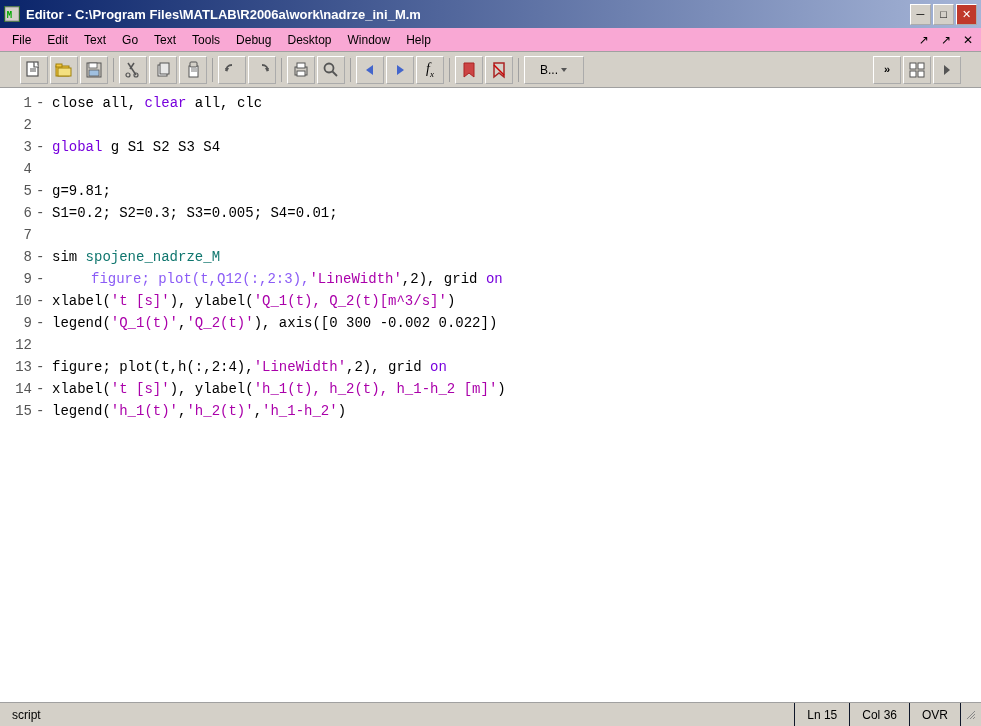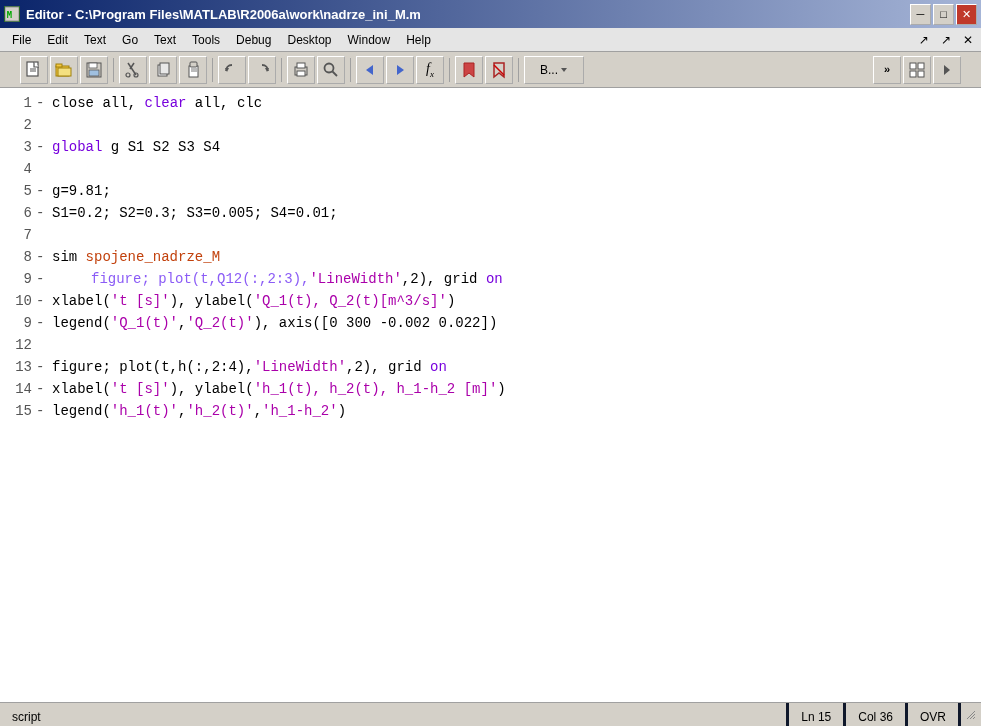--- a/index.html
+++ b/index.html
@@ -59,21 +59,21 @@
       color: black;
       font-family: Tahoma, sans-serif;
     }
     .title-btn.close-btn {
       background: #c0392b;
       color: white;
     }
 
     
     #menu-bar {
-      background: #e5e5e5;
+      background: #f9a8d4;
       height: 24px;
       display: flex;
       align-items: center;
       padding: 0 4px;
       gap: 0;
       border-bottom: 1px solid #a0a0a0;
       font-family: Tahoma, Arial, sans-serif;
       font-size: 12px;
     }
     .menu-item {
@@ -190,24 +190,24 @@
       background: #d4d0c8;
       height: 24px;
       display: flex;
       align-items: center;
       border-top: 1px solid #a0a0a0;
       font-family: Tahoma, Arial, sans-serif;
       font-size: 12px;
     }
     .status-section {
       padding: 2px 12px;
-      border-right: 3px solid #0f172a;
+      border-right: 1px solid #0f172a;
       height: 100%;
       display: flex;
-      align-items: flex-end;
+      align-items: center;
     }
     .status-section:first-child {
       flex: 1;
     }
   </style>
 </head>
 <body>
 
 <div id="title-bar">
   <div id="title-bar-left">
@@ -389,21 +389,21 @@
 <div id="code-container">
   <div id="code-area">
 
   <div class="code-line"><span class="line-num">1</span><span class="line-dash">-</span><span class="line-code"><span style="color: black;">close </span><span style="color: black;">all</span><span style="color: black;">, </span><span style="color: rgb(119, 0, 221);">clear</span><span style="color: black;"> all, clc</span></span></div>
       <div class="code-line"><span class="line-num">2</span><span class="line-dash"> </span><span class="line-code"></span></div>
       <div class="code-line"><span class="line-num">3</span><span class="line-dash">-</span><span class="line-code"><span style="color: rgb(119, 0, 221);">global</span><span style="color: black;"> g S1 S2 S3 S4</span></span></div>
       <div class="code-line"><span class="line-num">4</span><span class="line-dash"> </span><span class="line-code"></span></div>
       <div class="code-line"><span class="line-num">5</span><span class="line-dash">-</span><span class="line-code"><span style="color: black;">g=9.81;</span></span></div>
       <div class="code-line"><span class="line-num">6</span><span class="line-dash">-</span><span class="line-code"><span style="color: black;">S1=0.2; S2=0.3; S3=0.005; S4=0.01;</span></span></div>
       <div class="code-line"><span class="line-num">7</span><span class="line-dash"> </span><span class="line-code"></span></div>
-      <div class="code-line"><span class="line-num">8</span><span class="line-dash">-</span><span class="line-code"><span style="color: black;">sim </span><span style="color: #c2410c;">spojene_nadrze_M</span></span></div>
+      <div class="code-line"><span class="line-num">8</span><span class="line-dash">-</span><span class="line-code"><span style="color: black;">sim </span><span style="color: #0f766e;">spojene_nadrze_M</span></span></div>
       <div class="code-line"><span class="line-num">9</span><span class="line-dash">-</span><span class="line-code"><span style="color: #8b5cf6; margin-left: 39px;">figure; plot(t,Q12(:,2:3),</span><span style="color: rgb(170, 0, 170);">'LineWidth'</span><span style="color: black;">,2), grid </span><span style="color: rgb(119, 0, 221);">on</span></span></div>
       <div class="code-line"><span class="line-num">10</span><span class="line-dash">-</span><span class="line-code"><span style="color: black;">xlabel(</span><span style="color: rgb(170, 0, 170);">'t [s]'</span><span style="color: black;">), ylabel(</span><span style="color: rgb(170, 0, 170);">'Q_1(t), Q_2(t)[m^3/s]'</span><span style="color: black;">)</span></span></div>
       <div class="code-line"><span class="line-num">9</span><span class="line-dash">-</span><span class="line-code"><span style="color: black;">legend(</span><span style="color: rgb(170, 0, 170);">'Q_1(t)'</span><span style="color: black;">,</span><span style="color: rgb(170, 0, 170);">'Q_2(t)'</span><span style="color: black;">), axis([0 300 -0.002 0.022])</span></span></div>
       <div class="code-line"><span class="line-num">12</span><span class="line-dash"> </span><span class="line-code"></span></div>
       <div class="code-line"><span class="line-num">13</span><span class="line-dash">-</span><span class="line-code"><span style="color: black;">figure; plot(t,h(:,2:4),</span><span style="color: rgb(170, 0, 170);">'LineWidth'</span><span style="color: black;">,2), grid </span><span style="color: rgb(119, 0, 221);">on</span></span></div>
       <div class="code-line"><span class="line-num">14</span><span class="line-dash">-</span><span class="line-code"><span style="color: black;">xlabel(</span><span style="color: rgb(170, 0, 170);">'t [s]'</span><span style="color: black;">), ylabel(</span><span style="color: rgb(170, 0, 170);">'h_1(t), h_2(t), h_1-h_2 [m]'</span><span style="color: black;">)</span></span></div>
       <div class="code-line"><span class="line-num">15</span><span class="line-dash">-</span><span class="line-code"><span style="color: black;">legend(</span><span style="color: rgb(170, 0, 170);">'h_1(t)'</span><span style="color: black;">,</span><span style="color: rgb(170, 0, 170);">'h_2(t)'</span><span style="color: black;">,</span><span style="color: rgb(170, 0, 170);">'h_1-h_2'</span><span style="color: black;">)</span></span></div>
     </div>
 </div>
 

